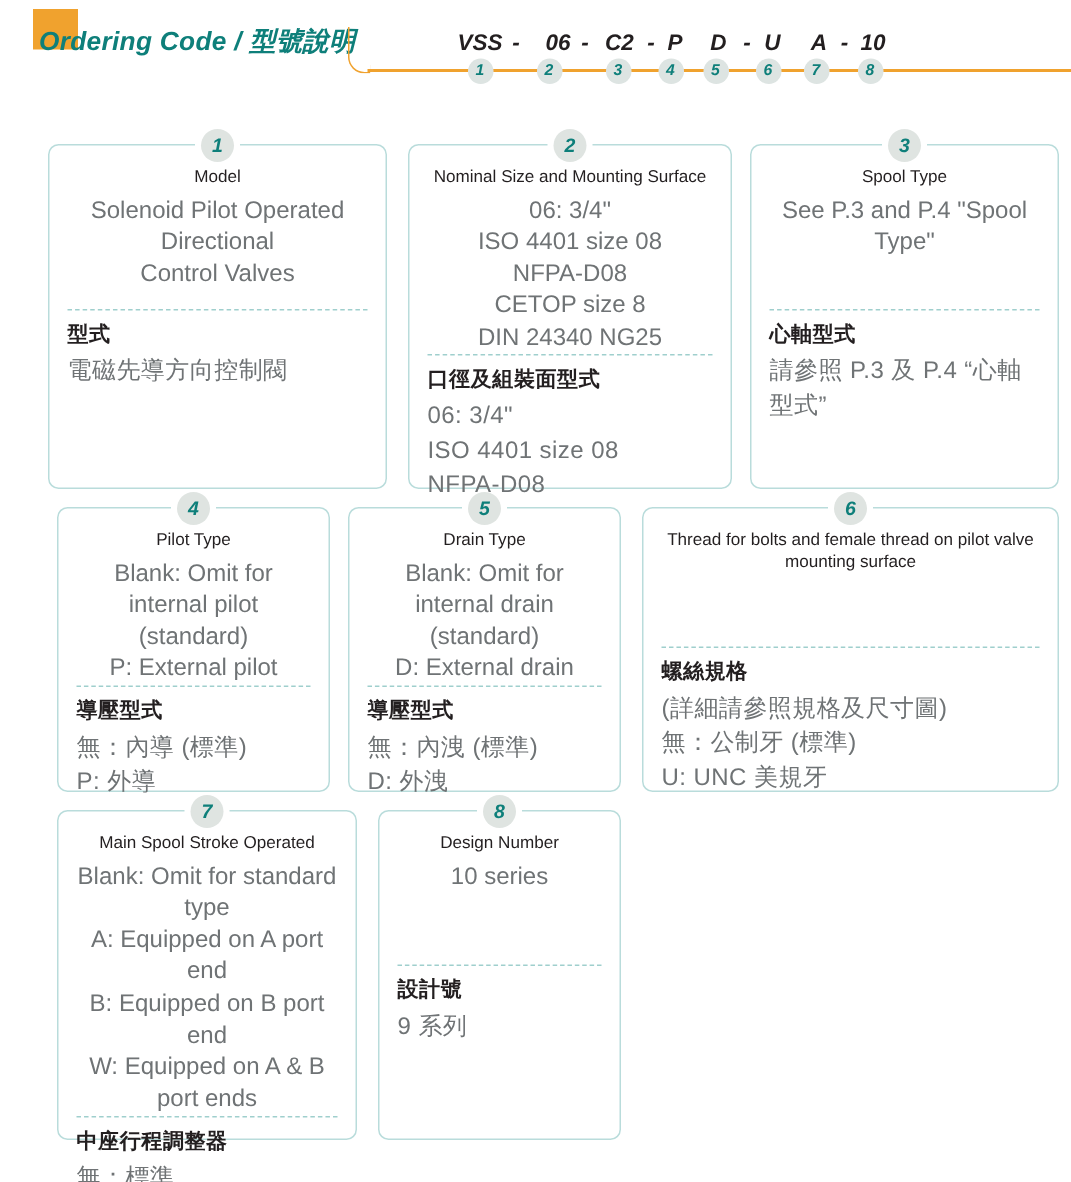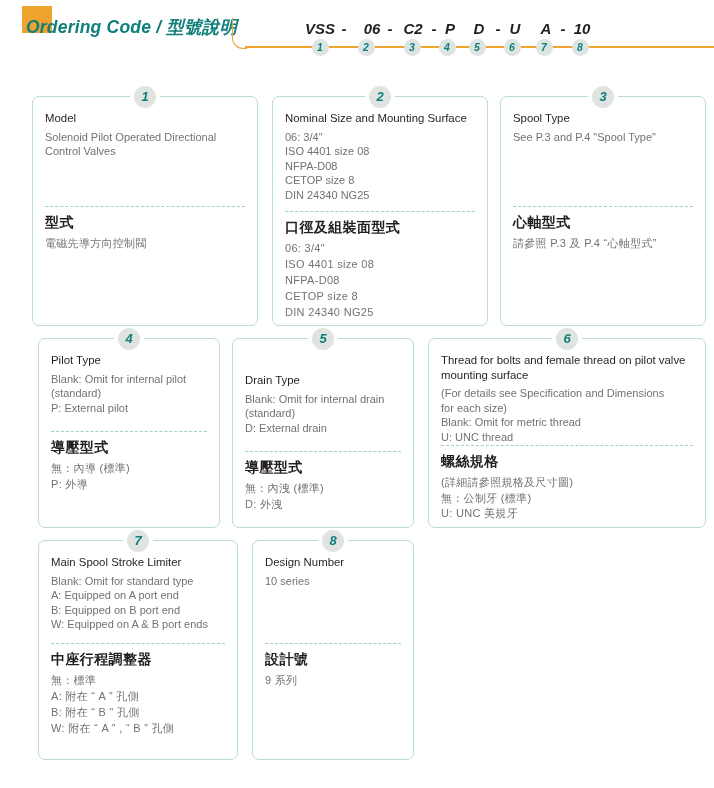--- a/index.html
+++ b/index.html
@@ -160,37 +160,37 @@
     color: #231f20;
     margin: 0 0 4px 0;
     line-height: 1.28;
   }
   .sec-title.cjk {
     font-weight: bold;
     font-size: 14px;
     letter-spacing: 0.4px;
   }
   .sec-body {
-    font-size: 11px;
+    font-size: 16px;
     color: #6f7375;
     line-height: 1.33;
     margin: 0;
     white-space: pre-line;
   }
   .sec-body.cjk {
     letter-spacing: 0.3px;
     line-height: 1.45;
   }
   .divider {
     border: 0;
     border-top: 1px dashed #9fcfcd;
     margin: 0 0 7px 0;
     height: 0;
   }
-  .upper-block { min-height: 0; }
+  .upper-block { min-height: 0; text-align: center; }
 </style>
 </head>
 <body>
 
 <div class="header">
   <div class="title-accent"></div>
   <div class="title-text">Ordering Code / 型號說明</div>
 
   <div class="rule-wrap">
     <div class="rule-corner"></div>
@@ -288,58 +288,54 @@
         <hr class="divider">
         <div class="lower-block">
           <div class="sec-title cjk">導壓型式</div>
           <div class="sec-body cjk">無：內導 (標準)
 P: 外導</div>
         </div>
       </div>
       <div class="card" style="left: 232px; top: 12px; width: 182px; height: 190px;">
         <div class="badge-mask"></div>
         <div class="card-badge">5</div>
-        <div class="upper-block" style="min-height: 78px; margin-top: 20px;">
+        <div class="upper-block" style="min-height: 78px;">
           <div class="sec-title">Drain Type</div>
           <div class="sec-body">Blank: Omit for internal drain
             (standard)
 D: External drain</div>
         </div>
         <hr class="divider">
         <div class="lower-block">
           <div class="sec-title cjk">導壓型式</div>
           <div class="sec-body cjk">無：內洩 (標準)
 D: 外洩</div>
         </div>
       </div>
       <div class="card" style="left: 428px; top: 12px; width: 278px; height: 190px;">
         <div class="badge-mask"></div>
         <div class="card-badge">6</div>
         <div class="upper-block" style="min-height: 78px;">
           <div class="sec-title">Thread for bolts and female thread on pilot valve mounting surface</div>
-          <div class="sec-body">(For details see Specification and Dimensions
-for each size)
-Blank: Omit for metric thread
-U: UNC thread</div>
         </div>
         <hr class="divider">
         <div class="lower-block">
           <div class="sec-title cjk">螺絲規格</div>
           <div class="sec-body cjk">(詳細請參照規格及尺寸圖)
 無：公制牙 (標準)
 U: UNC 美規牙</div>
         </div>
       </div>
     </div>
   <div class="row" id="row3" style="height: 232px;">
       <div class="card" style="left: 38px; top: 12px; width: 200px; height: 220px;">
         <div class="badge-mask"></div>
         <div class="card-badge">7</div>
         <div class="upper-block" style="min-height: 88px;">
-          <div class="sec-title">Main Spool Stroke Limiter</div>
+          <div class="sec-title">Main Spool Stroke Operated</div>
           <div class="sec-body">Blank: Omit for standard type
 A: Equipped on A port end
 B: Equipped on B port end
 W: Equipped on A &amp; B port ends</div>
         </div>
         <hr class="divider">
         <div class="lower-block">
           <div class="sec-title cjk">中座行程調整器</div>
           <div class="sec-body cjk">無：標準
 A: 附在 “ A ” 孔側

